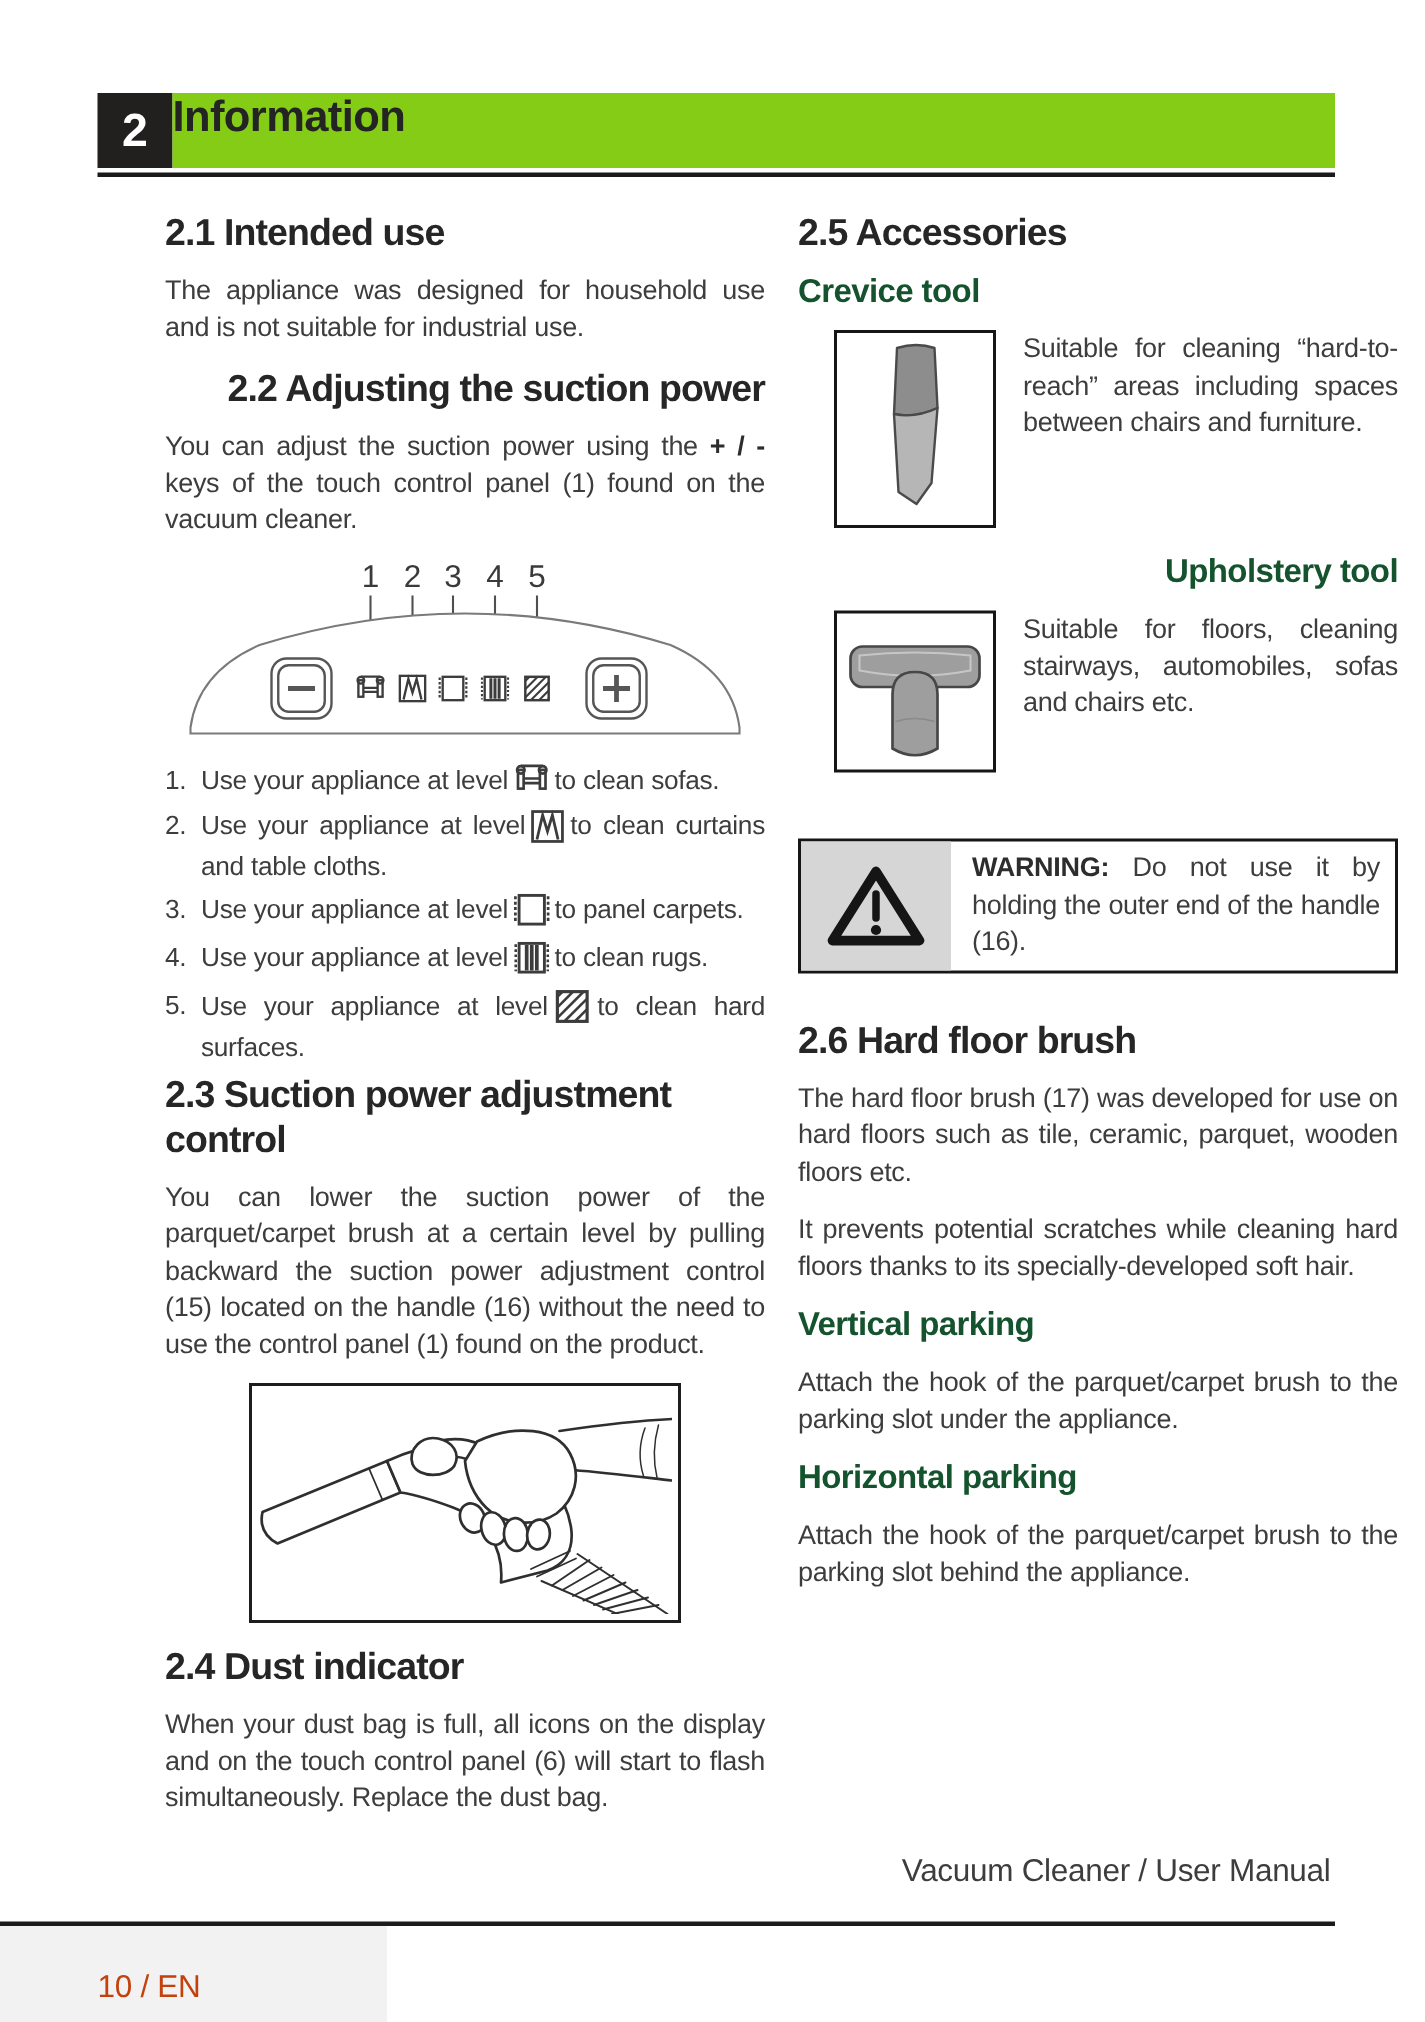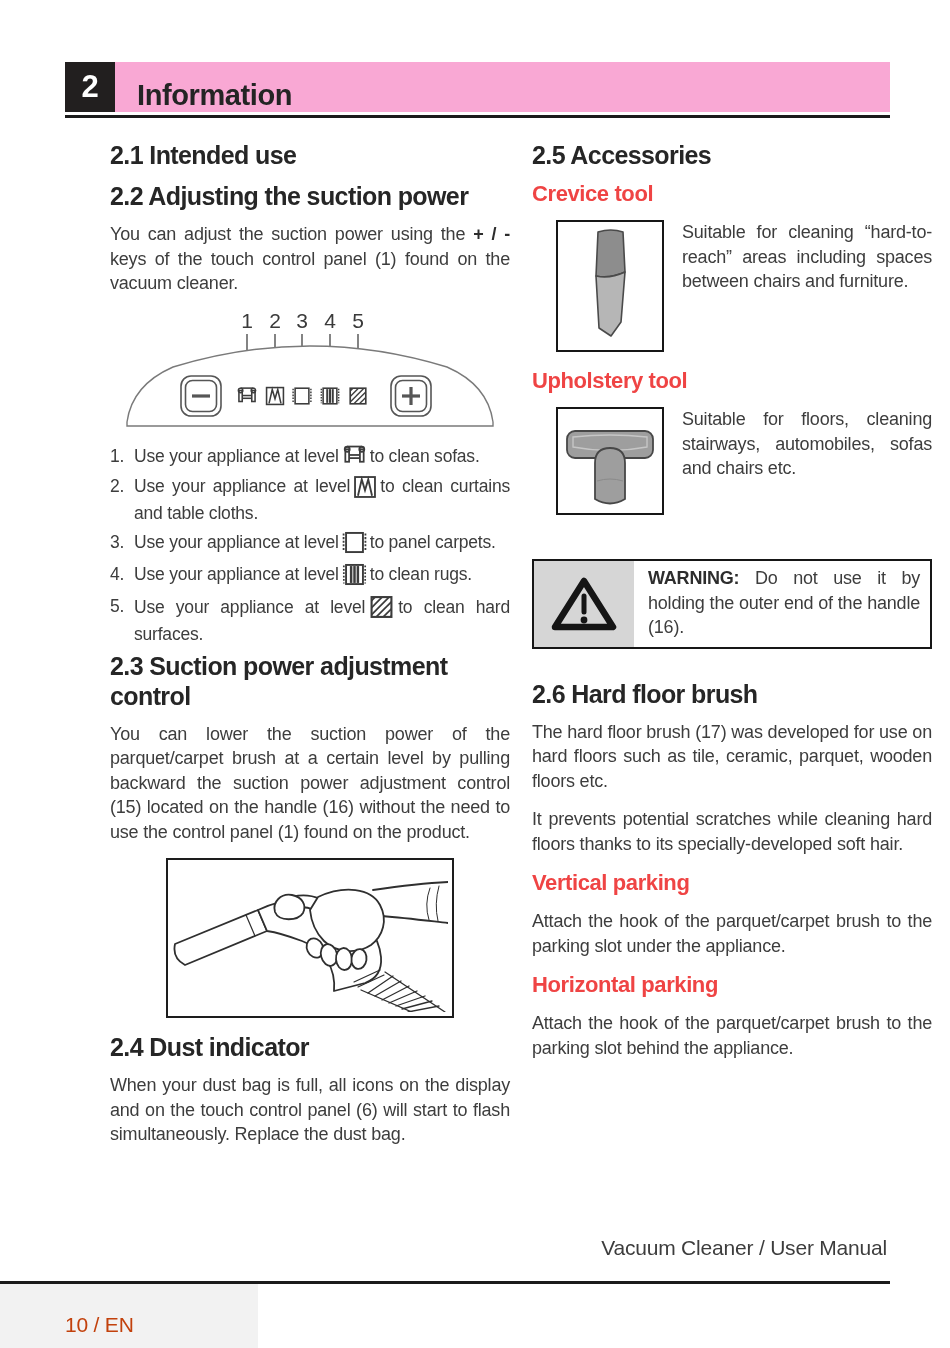--- a/index.html
+++ b/index.html
@@ -3,31 +3,31 @@
 <meta charset="utf-8">
 <style>
   html,body{margin:0;padding:0;background:#ffffff;}
   .page{position:relative;width:950px;height:1348px;background:#fff;overflow:hidden;
         font-family:"Liberation Sans","DejaVu Sans",sans-serif;color:#3d3d3d;}
   
   .header{position:absolute;top:62px;left:65px;width:825px;}
   .header-row{display:flex;align-items:stretch;height:50px;}
   .chapter-box{width:50px;background:#221f1f;color:#fff;font-size:31px;font-weight:bold;
                display:flex;align-items:center;justify-content:center;}
-  .header-band{flex:1;background:#f9a8d4;display:flex;align-items:flex-end;padding-left:22px;
+  .header-band{flex:1;background:#84cc16;display:flex;align-items:flex-start;
                font-size:29px;font-weight:bold;color:#242424;letter-spacing:-0.4px;}
   .header-rule{height:3px;background:#1b1b1b;margin-top:3px;}
   
   .col{position:absolute;top:140px;width:400px;margin-left:45px;}
   .col-left{left:65px;}
   .col-right{left:487px;}
   h2.section{font-size:25px;line-height:30px;font-weight:bold;color:#262626;margin:0 0 11px 0;letter-spacing:-0.6px;}
-  h3.sub{font-size:22px;font-weight:bold;color:#ef4444;margin:0 0 13px 0;letter-spacing:-0.4px;}
+  h3.sub{font-size:22px;font-weight:bold;color:#14532d;margin:0 0 13px 0;letter-spacing:-0.4px;}
   p.body{font-size:18px;line-height:24.5px;text-align:justify;margin:0 0 14px 0;letter-spacing:-0.2px;color:#3d3d3d;}
-  .mt18{margin-top:18px;} .mt26{margin-top:26px;} .mt30{margin-top:30px;}
+  .mt18{margin-top:18px;} .mt26{margin-top:26px;text-align:right;} .mt30{margin-top:30px;}
   b.inline{font-weight:bold;color:#2d2d2d;}
   
   .panel-fig{margin:2px 0 10px 5px;}
   
   .lvl-list{margin:2px 0 0 0;}
   .lvl-item{position:relative;padding-left:24px;text-align:justify;font-size:17.5px;
             line-height:24px;letter-spacing:-0.2px;margin-bottom:5px;color:#3d3d3d;}
   .lvl-num{position:absolute;left:0;top:auto;}
   .lvl-icon{display:inline-block;vertical-align:middle;margin:0 2px;position:relative;top:-1px;}
   
@@ -115,20 +115,21 @@
       <div class="header-band">
         <span>Information</span>
       </div>
     </div>
     <div class="header-rule"></div>
   </div>
 
   <div class="col col-left">
 
     <h2 class="section">2.1 Intended use</h2>
+    <p class="body">The appliance was designed for household use and is not suitable for industrial use.</p>
 
     <h2 class="section mt26">2.2 Adjusting the suction power</h2>
     <p class="body"><span>You can adjust the suction power using the </span><b class="inline">+ / -</b><span> keys of the touch control panel (1) found on the vacuum cleaner.</span></p>
 
     <div class="panel-fig">
       <svg width="390" height="120" viewBox="0 0 390 120">
         <g font-family="Liberation Sans, DejaVu Sans, sans-serif" font-size="21" fill="#3a3a3a" text-anchor="middle">
           <text x="132" y="18">1</text>
           <text x="160" y="18">2</text>
           <text x="187" y="18">3</text>

